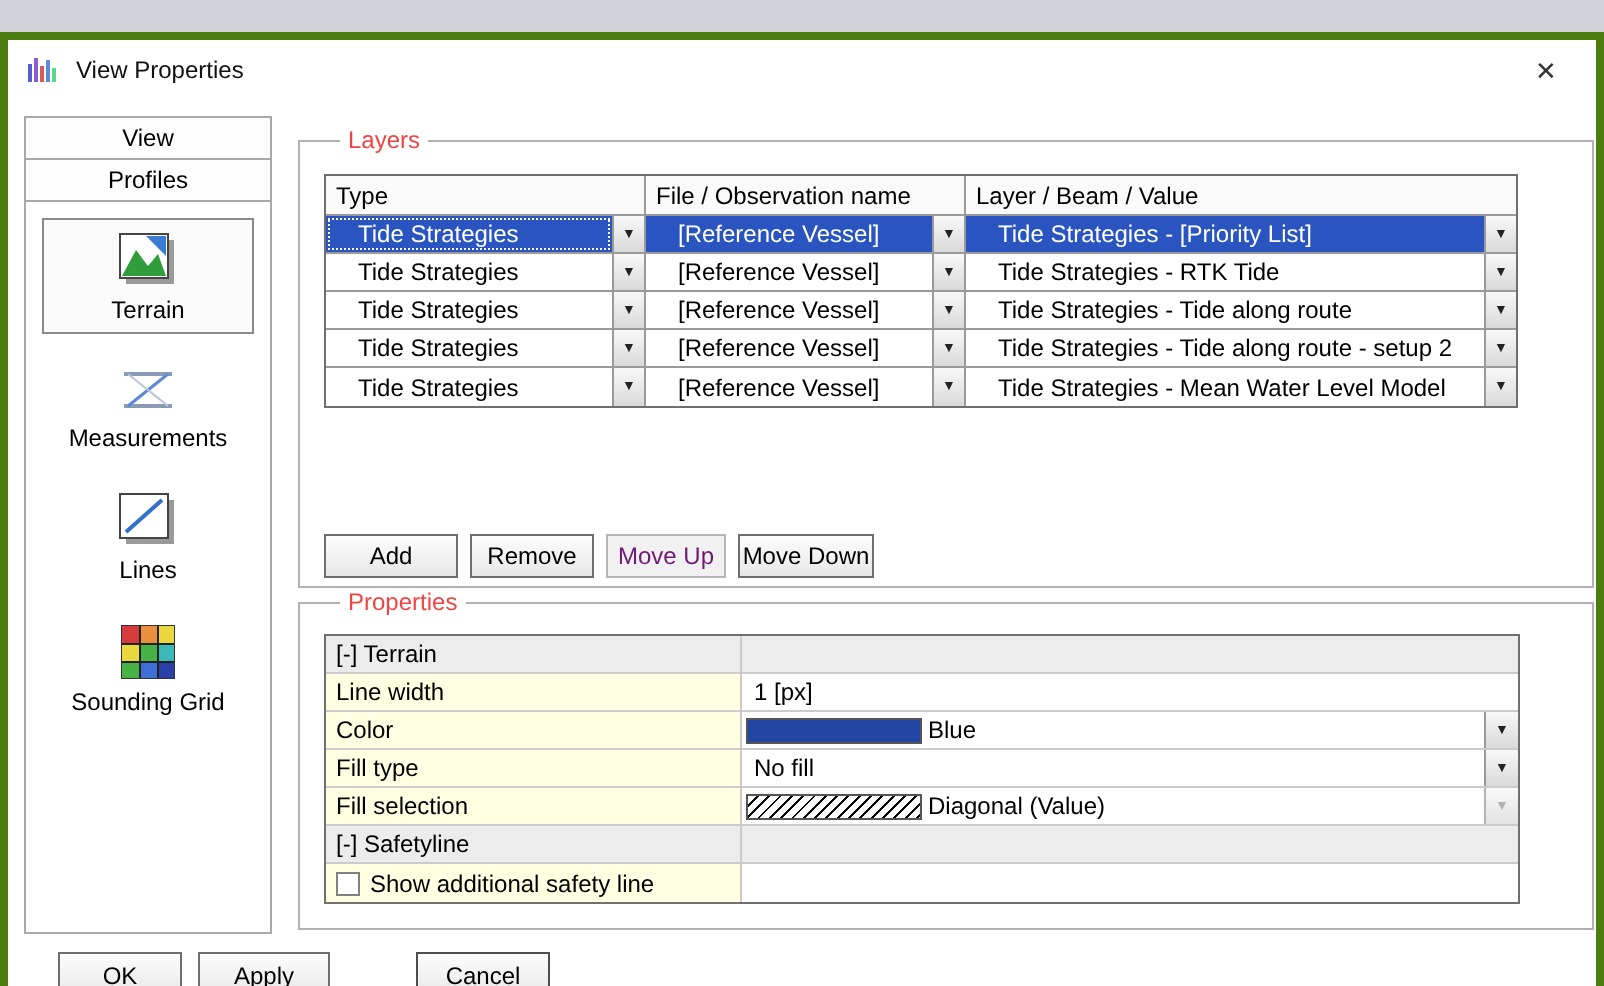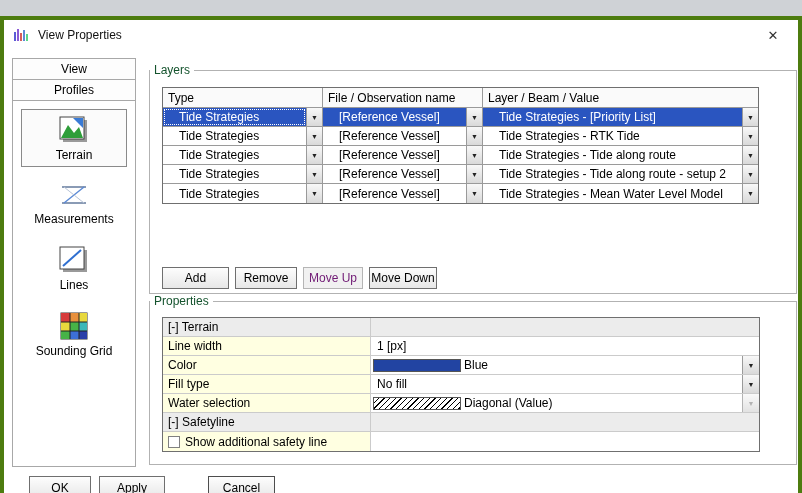--- a/index.html
+++ b/index.html
@@ -19,21 +19,21 @@
   .side-tab{height:21px;border-bottom:1px solid #a8a8a8;display:flex;align-items:center;justify-content:center;background:#fdfdfd;cursor:default}
   .side-items{padding-top:8px;display:flex;flex-direction:column;align-items:center}
   .side-item{width:106px;padding:5px 0 4px;display:flex;flex-direction:column;align-items:center;gap:3px;margin-bottom:8px;border:1px solid transparent;cursor:default}
   .side-item.selected{border:1px solid #8a8a8a;background:#fbfbfb}
   .side-item .ilabel{font-size:12px}
 
   
   .groupbox{position:absolute;border:1px solid #b2b2b2;background:#fff}
   .gb-layers{left:145px;top:50px;width:648px;height:224px}
   .gb-props{left:145px;top:281px;width:648px;height:164px}
-  .gb-title{position:absolute;top:-8px;left:0;background:#fff;padding:0 4px;color:#14532d}
+  .gb-title{position:absolute;top:-8px;left:20px;background:#fff;padding:0 4px;color:#ef4444}
 
   
   .ltable{position:absolute;left:12px;top:16px;width:597px;border:1px solid #6f6f6f;background:#fff}
   .thead{display:flex;height:20px;background:#fafafa}
   .hcell{display:flex;align-items:center;padding-left:5px;border-right:1px solid #9a9a9a;border-bottom:1px solid #9a9a9a;overflow:hidden;white-space:nowrap}
   .hcell.last{border-right:0}
   .col-type{width:160px}.col-file{width:160px}.col-layer{width:275px}
   .trow{display:flex;height:19px}
   .tcell{border-right:1px solid #9a9a9a;border-bottom:1px solid #9a9a9a;display:flex;background:#fff}
   .tcell.last{border-right:0}
@@ -298,21 +298,21 @@
 
       <div class="prow">
         <div class="plabel">Fill type</div>
         <div class="pvalue">
           <span class="vtext">No fill</span>
           <span class="pcombo-btn">▼</span>
         </div>
       </div>
 
       <div class="prow">
-        <div class="plabel">Water selection</div>
+        <div class="plabel">Fill selection</div>
         <div class="pvalue">
           <span class="swatch hatch"></span>
           <span class="vtext tight">Diagonal (Value)</span>
           <span class="pcombo-btn disabled">▼</span>
         </div>
       </div>
 
       <div class="prow category">
         <div class="plabel">[-] Safetyline</div>
         <div class="pvalue"></div>

